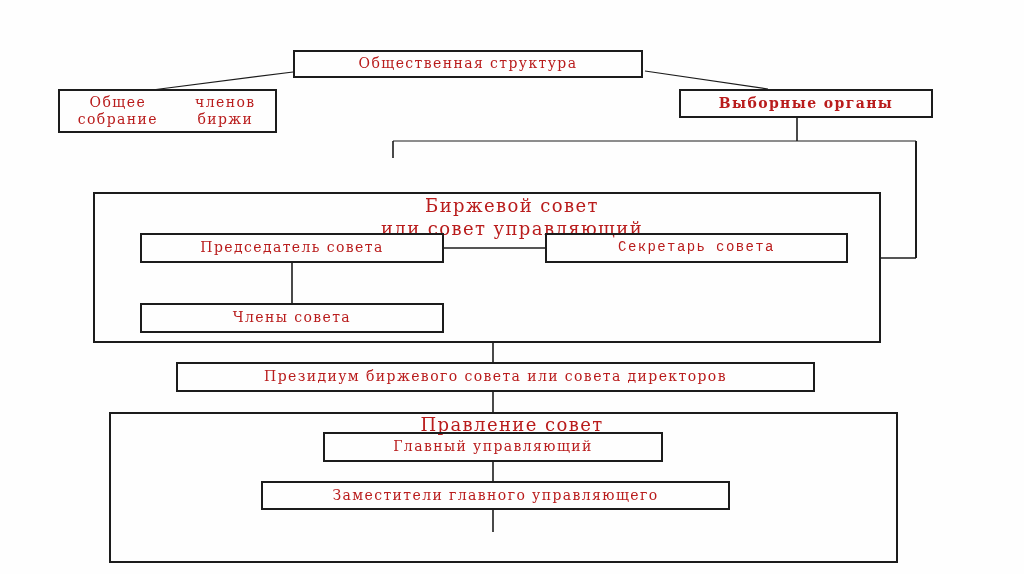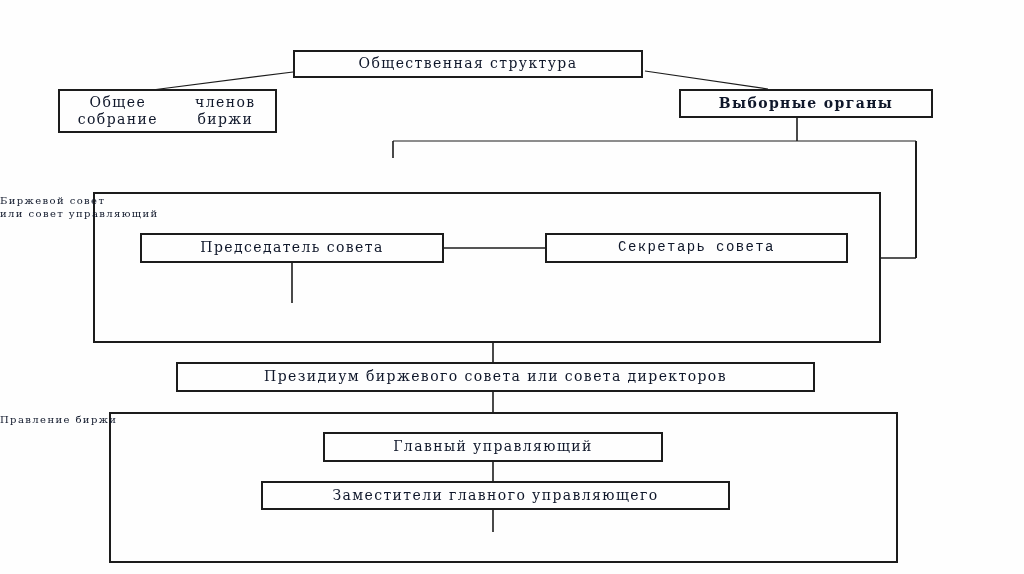--- a/index.html
+++ b/index.html
@@ -7,21 +7,21 @@
     padding: 0;
     background: #ffffff;
     font-family: "DejaVu Serif", "Liberation Serif", serif;
   }
   .stage {
     position: relative;
     width: 1024px;
     height: 574px;
     background: #fefefe;
     overflow: hidden;
-    color: #0f172a;
+    color: #b91c1c;
   }
   svg.wires {
     position: absolute;
     left: 0; top: 0;
     width: 1024px; height: 574px;
   }
   .box {
     position: absolute;
     border: 2px solid #1c1c1c;
     background: transparent;
@@ -36,22 +36,22 @@
   }
   .container-box {
     position: absolute;
     border: 2px solid #1c1c1c;
     background: transparent;
     box-sizing: border-box;
   }
   .container-label {
     position: absolute;
     left: 0; right: 0;
-    text-align: left;
-    font-size: 10px;
+    text-align: center;
+    font-size: 18px;
     letter-spacing: 1.4px;
     line-height: 1.25;
   }
   .two-line { }
 
   
   #box-public      { left: 293px; top: 50px;  width: 350px; height: 28px; }
   #box-meeting     { left: 58px;  top: 89px;  width: 219px; height: 44px; }
   #box-elected     { left: 679px; top: 89px;  width: 254px; height: 29px; font-weight: bold; }
   #box-audit       { left: 260px; top: 158px; width: 335px; height: 30px; }
@@ -115,28 +115,31 @@
   </div>
 
   <div class="box" id="box-chairman">
     <span>Председатель совета</span>
   </div>
 
   <div class="box" id="box-secretary">
     <span>Секретарь совета</span>
   </div>
 
+  <div class="box" id="box-members">
+    <span>Члены совета</span>
+  </div>
 
   <div class="box" id="box-presidium">
     <span>Президиум биржевого совета или совета директоров</span>
   </div>
 
   <div class="container-box" id="box-board"></div>
   <div class="container-label" id="board-title">
-    <span>Правление биржи</span>
+    <span>Правление совет</span>
   </div>
 
   <div class="box" id="box-deputies">
     <span>Заместители главного управляющего</span>
   </div>
 
   <div class="box" id="box-ceo">
     <span>Главный управляющий</span>
   </div>
 

